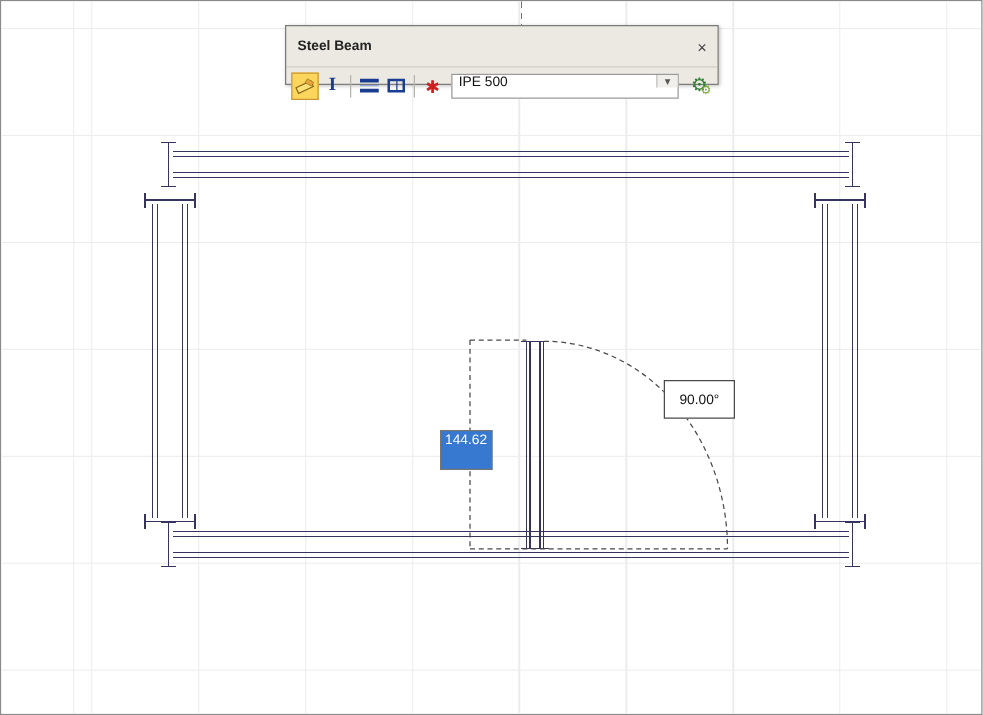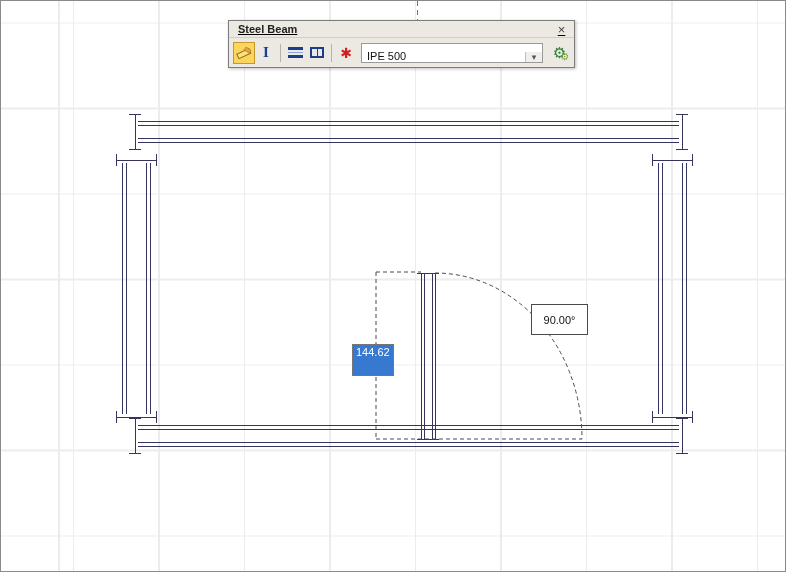--- a/index.html
+++ b/index.html
@@ -30,24 +30,23 @@
   .dash{stroke:var(--dash);stroke-width:1;stroke-dasharray:4 3;fill:none;}
   .axis{stroke:var(--axis);stroke-width:1;stroke-dasharray:5 4;shape-rendering:crispEdges;}
 
   
   .palette{
     position:absolute;left:227px;top:19px;width:347px;height:48px;
     background:var(--tb-bg);border:1px solid #7c7c7c;
     box-shadow:1px 1px 3px rgba(0,0,0,.25);
   }
   .palette-titlebar{
-    height:17px;display:flex;align-items:center;
+    height:33px;display:flex;align-items:center;
     padding:0 5px 0 9px;border-bottom:1px solid #d2cec5;
     cursor:default;
-    text-decoration:underline;
   }
   .palette-title{font-size:11px;font-weight:700;color:#222;flex:1;}
   .palette-close{
     width:15px;height:14px;display:flex;align-items:center;justify-content:center;
     font-size:13px;color:#444;line-height:1;cursor:pointer;
   }
   .palette-row{
     display:flex;align-items:center;padding:3px 4px;height:29px;
   }
   .tbtn{
@@ -64,21 +63,21 @@
     background-size:100% 1px;background-position:center;background-repeat:no-repeat;
   }
   .icon-frame{
     width:14px;height:11px;border:2px solid var(--icon-blue);
     background-image:linear-gradient(var(--icon-blue),var(--icon-blue));
     background-size:1px 100%;background-position:center;background-repeat:no-repeat;
   }
   .icon-red{color:#cf1f1f;font-size:14px;line-height:1;}
   .combo{
     width:182px;height:20px;background:#fff;border:1px solid #9a9a9a;
-    display:flex;align-items:flex-end;margin-left:4px;cursor:pointer;flex:none;
+    display:flex;align-items:flex-start;margin-left:4px;cursor:pointer;flex:none;
   }
   .combo-value{flex:1;font-size:11px;color:#111;padding-left:5px;display:flex;align-items:center;}
   .combo-arrow{
     width:17px;border-left:1px solid #c0c0c0;background:#f0efec;
     display:flex;align-items:center;justify-content:center;font-size:9px;color:#555;
   }
   .gears-btn{width:26px;height:22px;margin-left:5px;display:flex;align-items:center;justify-content:center;border:1px solid transparent;cursor:pointer;flex:none;}
   .gear1{font-size:15px;color:#2e7d32;line-height:1;}
   .gear2{font-size:10px;color:#7aa53a;line-height:1;margin-left:-6px;position:relative;top:4px;}
 

